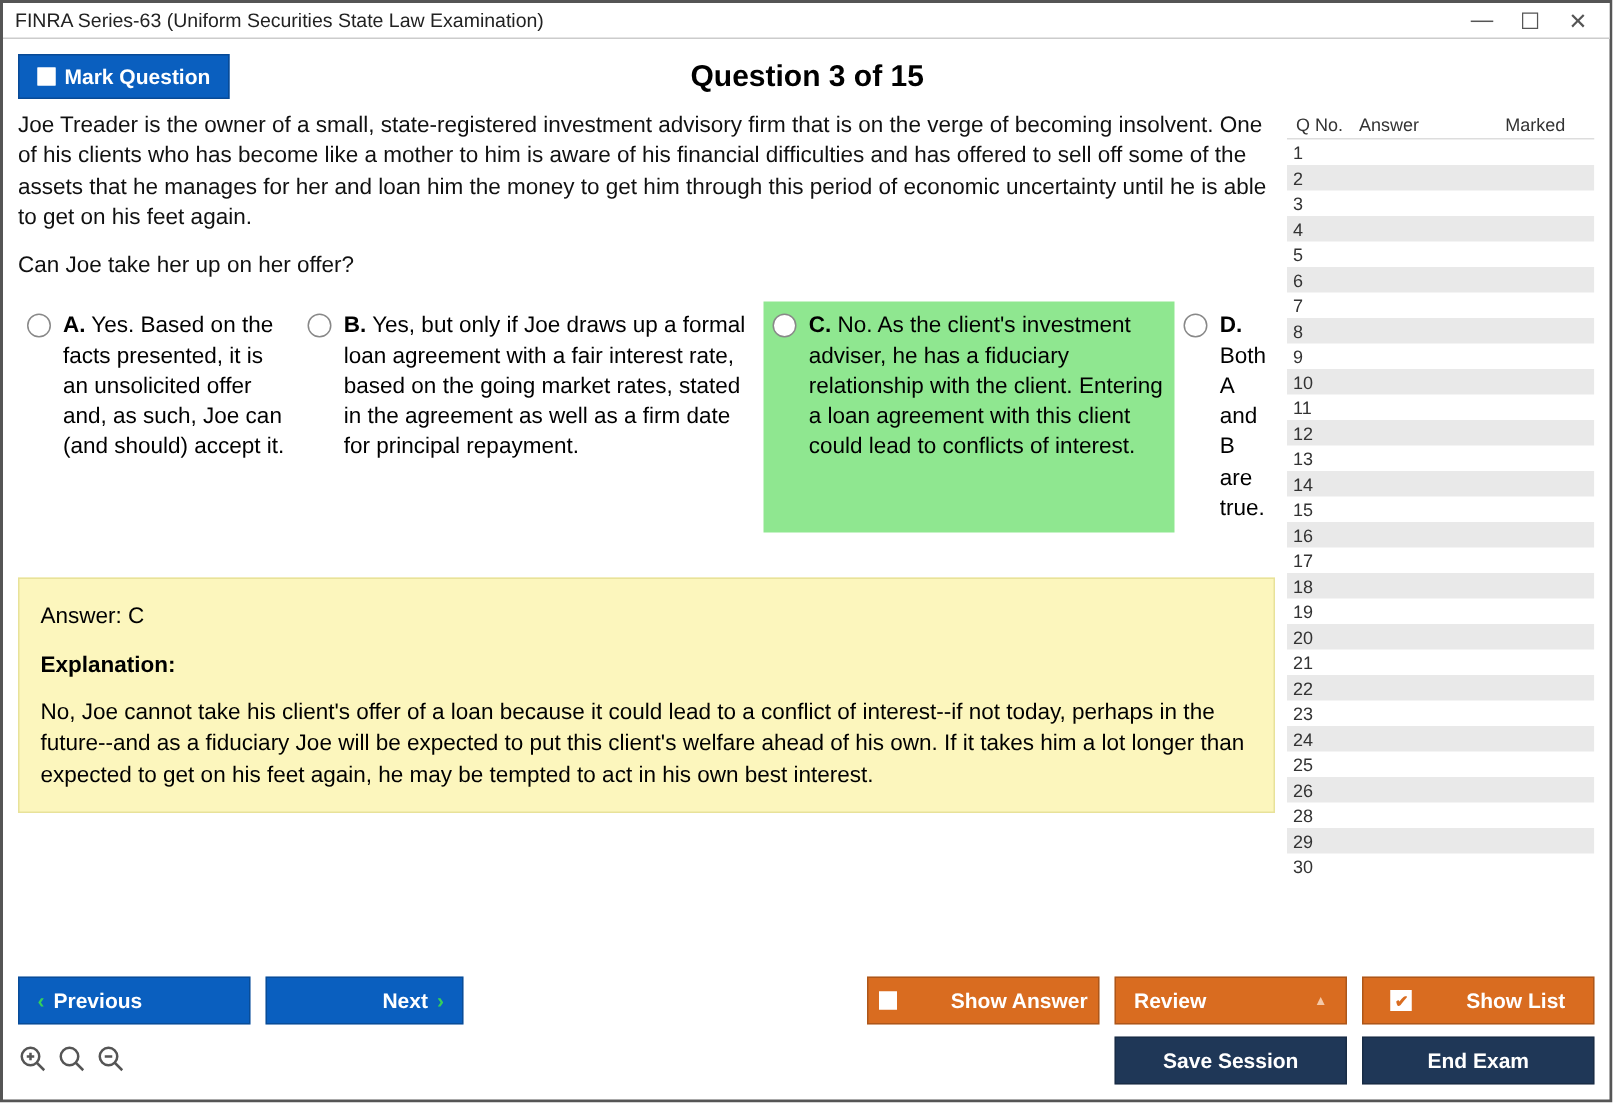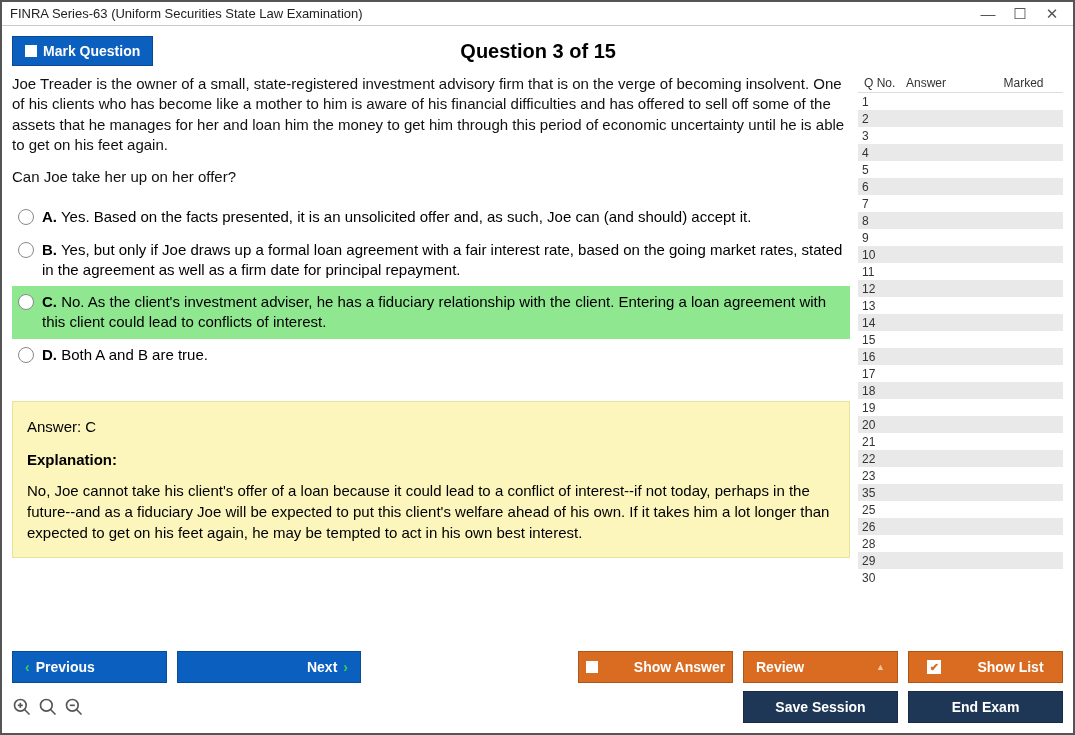--- a/index.html
+++ b/index.html
@@ -72,21 +72,21 @@
       overflow-y: auto;
       padding-right: 4px;
     }
     .q-text {
       font-size: 15px;
       line-height: 1.35;
       color: #111;
       margin-bottom: 14px;
     }
     .q-text p { margin-bottom: 12px; }
-    .options { display: flex; flex-direction: column; }
+    .options { display: flex; flex-direction: row; }
     .option-row {
       display: flex;
       align-items: flex-start;
       gap: 8px;
       padding: 6px 6px;
       font-size: 15px;
       line-height: 1.35;
       border-radius: 0;
     }
     .option-row.selected { background: #8fe790; }
@@ -153,21 +153,21 @@
       font-size: 14px;
       padding: 7px 0;
       display:flex; align-items:center; justify-content:center; gap:6px;
       cursor:pointer;
       border: 1px solid rgba(0,0,0,0.2);
     }
     .btn-blue { background:#0a5fbf; }
     .btn-orange { background:#d96c20;gap:36px; }
     .btn-navy { background:#1f3757; }
     .btn-prev { width: 155px; justify-content:flex-start; padding-left:12px;}
-    .btn-next { width: 184px; justify-content:flex-end; padding-right:12px;}
+    .btn-next { width: 132px; justify-content:flex-end; padding-right:12px;}
     .btn-show { width:155px; }
     .btn-review { width:155px; justify-content: space-between; padding: 7px 12px;}
     .btn-showlist { width:155px; }
     .btn-save { width:155px; }
     .btn-end { width:155px; }
     .chevron { font-size: 14px; font-weight: bold; }
     .chev-green { color:#35d05a; }
     .chk-white { width:14px; height:14px; border:1px solid #fff; background:#fff; display:inline-flex; align-items:center; justify-content:center; color:#d96c20; font-size:11px; font-weight:bold;}
     .zoom-row { display:flex; gap:6px; padding-top:4px; color:#666;}
     .zoom-icon { font-size:20px; cursor:pointer; color:#555; position:relative;}
@@ -344,21 +344,21 @@
               <span class="lr-q">22</span>
               <span class="lr-a"></span>
               <span class="lr-m"></span>
             </div>
             <div class="list-row">
               <span class="lr-q">23</span>
               <span class="lr-a"></span>
               <span class="lr-m"></span>
             </div>
             <div class="list-row">
-              <span class="lr-q">35</span>
+              <span class="lr-q">24</span>
               <span class="lr-a"></span>
               <span class="lr-m"></span>
             </div>
             <div class="list-row">
               <span class="lr-q">25</span>
               <span class="lr-a"></span>
               <span class="lr-m"></span>
             </div>
             <div class="list-row">
               <span class="lr-q">26</span>

